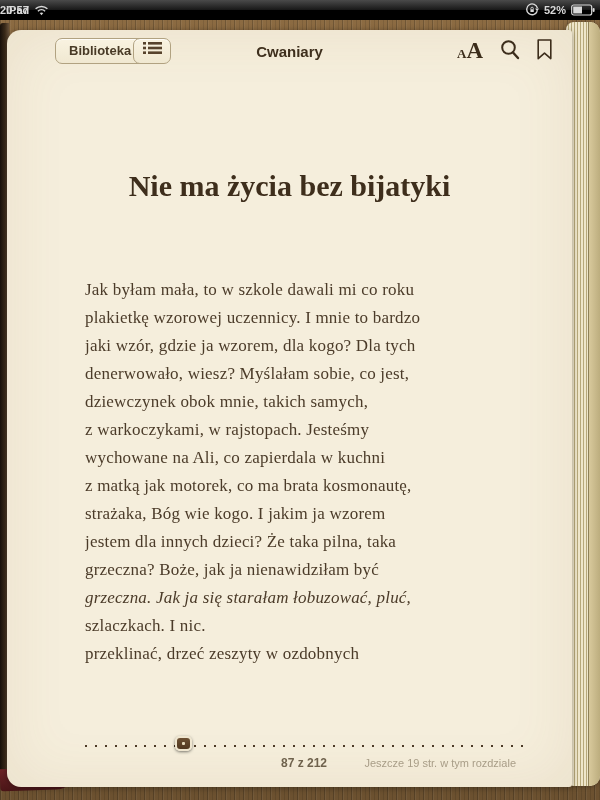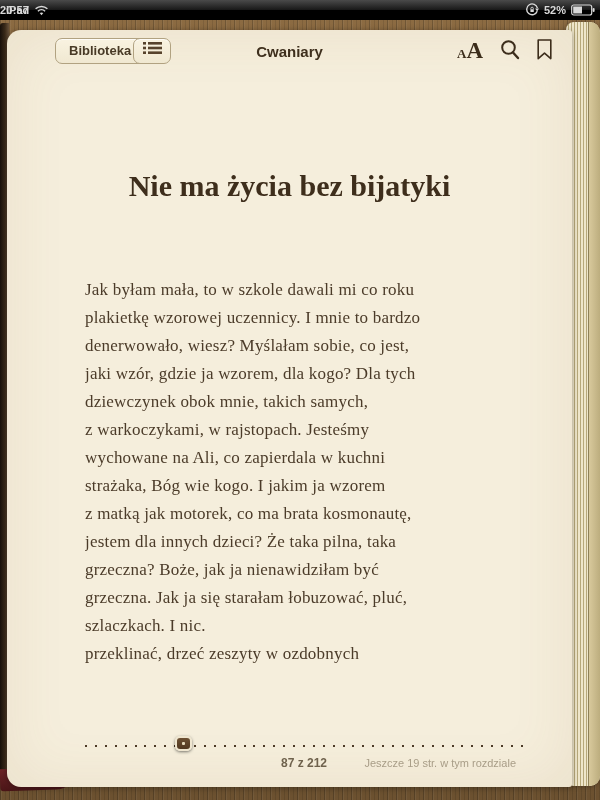--- a/index.html
+++ b/index.html
@@ -169,30 +169,30 @@
         <path d="M1.2 1 H13.8 V19.6 L7.5 14.1 L1.2 19.6 Z" stroke="#3c2d1b" stroke-width="1.6" fill="none" stroke-linejoin="round"></path>
       </svg>
     </span>
   </div>
 
   <div class="chapter-title">Nie ma życia bez bijatyki</div>
 
   <div class="body-text">
       <div style="white-space: nowrap;">Jak byłam mała, to w szkole dawali mi co roku</div>
       <div style="white-space: nowrap;">plakietkę wzorowej uczennicy. I mnie to bardzo</div>
+      <div style="white-space: nowrap;">jaki wzór, gdzie ja wzorem, dla kogo? Dla tych</div>
       <div style="white-space: nowrap;">denerwowało, wiesz? Myślałam sobie, co jest,</div>
-      <div style="white-space: nowrap;">jaki wzór, gdzie ja wzorem, dla kogo? Dla tych</div>
       <div style="white-space: nowrap;">dziewczynek obok mnie, takich samych,</div>
       <div style="white-space: nowrap;">z warkoczykami, w rajstopach. Jesteśmy</div>
       <div style="white-space: nowrap;">wychowane na Ali, co zapierdala w kuchni</div>
+      <div style="white-space: nowrap;">z matką jak motorek, co ma brata kosmonautę,</div>
       <div style="white-space: nowrap;">strażaka, Bóg wie kogo. I jakim ja wzorem</div>
-      <div style="white-space: nowrap;">z matką jak motorek, co ma brata kosmonautę,</div>
       <div style="white-space: nowrap;">jestem dla innych dzieci? Że taka pilna, taka</div>
       <div style="white-space: nowrap;">grzeczna? Boże, jak ja nienawidziłam być</div>
-      <div style="white-space: nowrap;">grzeczna. Jak ja się starałam łobuzować, pluć,</div>
+      <div style="white-space: nowrap; font-style: italic;">grzeczna. Jak ja się starałam łobuzować, pluć,</div>
       <div style="white-space: nowrap;">szlaczkach. I nic.</div>
       <div style="white-space: nowrap;">przeklinać, drzeć zeszyty w ozdobnych</div>
     </div>
 
   <div class="slider" id="slider">
     <div class="thumb" id="thumb" style="left: 90.05px;">
         <span></span>
       </div>
   <span class="dot"></span>
       <span class="dot"></span>

